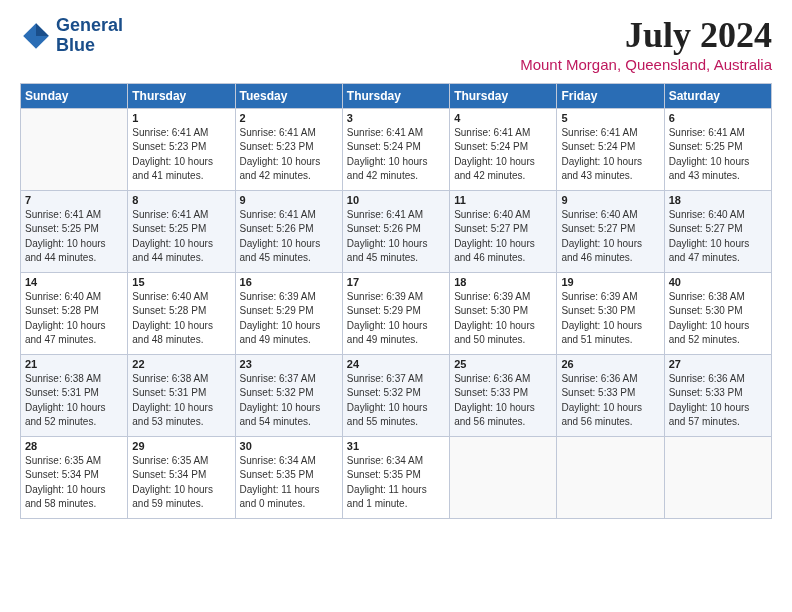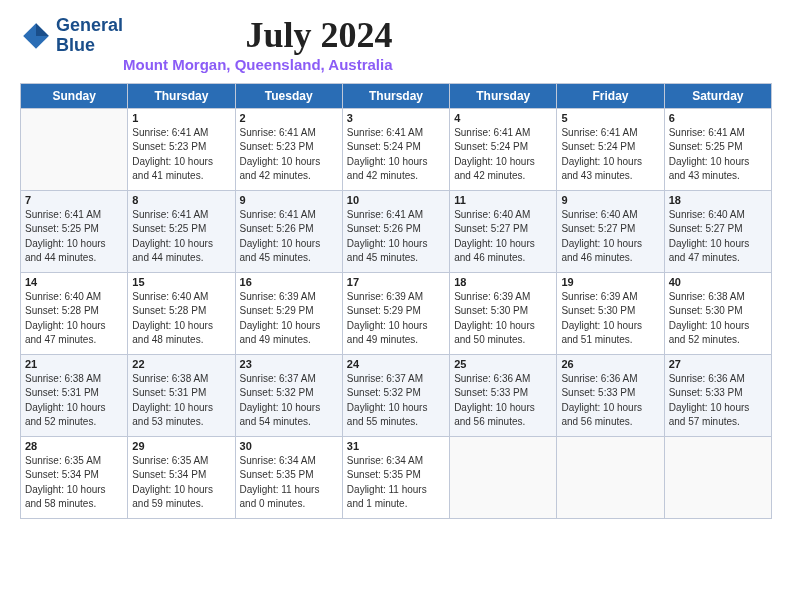--- a/index.html
+++ b/index.html
@@ -11,20 +11,21 @@
       overflow: hidden;
     }
     .page {
       width: 792px;
       min-height: 612px;
       padding: 16px 20px 10px 20px;
       background: #fff;
     }
     .header-area {
       display: flex;
+      justify-content: space-between;
       align-items: flex-start;
       margin-bottom: 10px;
     }
     .logo {
       display: flex;
       align-items: center;
     }
     .logo-text {
       font-size: 18px;
       font-weight: bold;
@@ -41,35 +42,35 @@
     }
     .month-year {
       font-size: 36px;
       font-weight: bold;
       color: #222;
       line-height: 1.1;
       font-family: Liberation Serif, serif;
     }
     .location {
       font-size: 15px;
-      color: #8b5cf6;
-      font-weight: bold;
+      color: #be185d;
+      font-weight: normal;
     }
     table {
       width: 100%;
       border-collapse: collapse;
       table-layout: fixed;
     }
     thead tr th {
       background: #2a6db5;
       color: #fff;
       font-size: 12px;
       font-weight: bold;
       padding: 5px 4px;
-      text-align: center;
+      text-align: left;
       border: 1px solid #c0c8d8;
     }
     tbody tr td {
       border: 1px solid #c0c8d8;
       vertical-align: top;
       padding: 3px 4px;
       font-size: 10px;
       color: #333;
       height: 82px;
       background: #fff;

